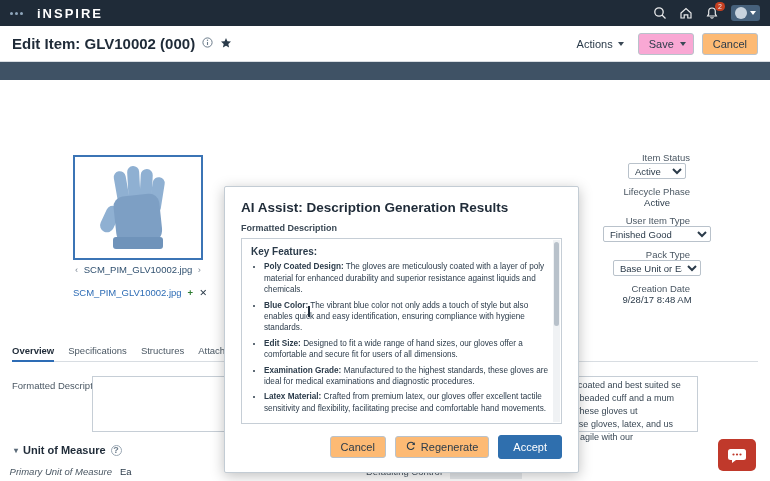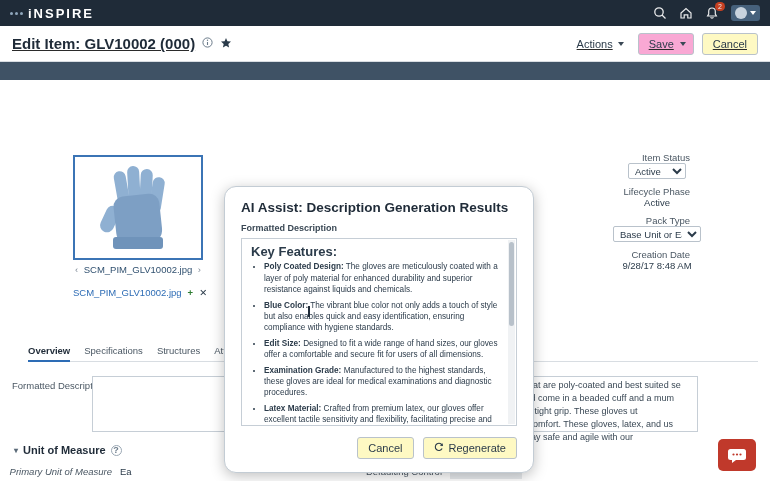--- a/index.html
+++ b/index.html
@@ -22,21 +22,21 @@
     align-items: center;
     padding: 0 10px;
     color: #fff;
   }
   .brand {
     font-size: 13px;
     font-weight: bold;
     letter-spacing: 2px;
     display: flex;
     align-items: center;
-    gap: 5px;
+    gap: 14px;
   }
   .brand-dots { display:flex; gap:2px; align-items:center; }
   .brand-dots i { width:3px;height:3px;background:#8fa6bb;border-radius:50%;display:block; }
   .topbar-right {
     margin-left: auto;
     display: flex;
     align-items: center;
     gap: 12px;
   }
   .ticon { width: 14px; height: 14px; display:inline-block; position:relative; opacity:.9; }
@@ -54,34 +54,33 @@
   .caret-d { width:0;height:0;border-left:3px solid transparent;border-right:3px solid transparent;border-top:4px solid #fff; }
 
   
   .pagehead {
     height: 36px;
     background: #fff;
     border-bottom: 1px solid #d8dde2;
     display: flex;
     align-items: center;
     padding: 0 12px;
-    text-decoration: underline;
   }
   .pagetitle {
     font-size: 15px;
     font-weight: bold;
     color: #1f2b38;
   }
   .pagehead .hicon { margin-left: 7px; color:#6b7b8a; font-size:11px; }
   .pagehead-right { margin-left:auto; display:flex; align-items:center; gap:8px; }
   .btn {
     font-family: "Liberation Sans", sans-serif;
     font-size: 11px;
     border: 1px solid #b9c2cb;
-    background: #fef9c3;
+    background: #fdba74;
     color: #2b3b4a;
     border-radius: 3px;
     padding: 4px 10px;
     cursor: pointer;
     white-space: nowrap;
   }
   .btn.split { display:flex; align-items:center; gap:6px; padding-right:7px; }
   .btn.primary { background:#f9a8d4; }
   .btn-link { background:none; border:none; color:#2b3b4a; font-size:11px; display:flex; align-items:center; gap:5px; cursor:pointer; }
 
@@ -149,21 +148,21 @@
   .aval { color:#2b3b4a; }
   .sel {
     border:1px solid #b9c2cb; background:#fff; border-radius:2px;
     font-size:9.5px; padding:1px 2px; height:16px;
     font-family:"Liberation Sans", sans-serif; color:#2b3b4a;
   }
   .sel.w60 { width:58px; } .sel.w110 { width:108px; } .sel.w90 { width:88px; }
 
   
   .tabs {
-    position:absolute; left:28px; top:265px; right:12px;
+    position:absolute; left:12px; top:265px; right:12px;
     border-bottom:1px solid #d8dde2;
     display:flex; gap:14px; font-size:9.5px; color:#4a5763;
     padding-bottom:5px;
   }
   .tabs .tab.active { color:#1f2b38; font-weight:bold; border-bottom:2px solid #2d6cb5; padding-bottom:4px; margin-bottom:-6px; }
 
   
   .fdesc-label { position:absolute; left:12px; top:300px; font-size:9.5px; color:#4a5763; }
   .fdesc-box {
     position:absolute; left:92px; top:296px; right:72px; height:56px;
@@ -188,41 +187,41 @@
   .rcol .rl { display:inline-block; width:130px; text-align:right; padding-right:8px; color:#4a5763; }
   .rbox { display:inline-block; width:72px; height:13px; background:#e7eaed; vertical-align:middle; }
 
   
   .chat {
     position:absolute; right:14px; bottom:10px;
     width:38px; height:32px; background:#c0392b; border-radius:5px;
     display:flex; align-items:center; justify-content:center;
   }
   .modal {
-    position:absolute; left:224px; top:106px; width:310px; height:287px;
+    position:absolute; left:224px; top:106px; width:355px; height:287px;
     background:#fff; border:1px solid #c3ccd4;
     box-shadow:0 3px 14px rgba(0,0,0,.25);
-    border-radius:12px;
+    border-radius:2px;
     display:flex; flex-direction:column;
   }
   .modal-title {
     font-size:13.5px; font-weight:bold; color:#1f2b38;
     padding:13px 16px 6px 16px;
   }
   .modal-sub {
     font-size:9px; font-weight:bold; color:#3a4855; padding:2px 16px 5px 16px;
   }
   .modal-scroll {
     margin:0 16px; border:1px solid #c6ced6;
     flex:1; overflow:hidden; position:relative; background:#fff;
   }
   .modal-scroll-inner {
     padding:7px 9px 7px 9px; font-size:8.2px; line-height:11.4px; color:#2b3b4a;
   }
-  .ms-h { font-weight:bold; font-size:13px; margin:0 0 4px 0; }
+  .ms-h { font-weight:bold; font-size:10px; margin:0 0 4px 0; }
   ul.ms-list { margin:0; padding-left:13px; }
   ul.ms-list li { margin-bottom:4px; }
   ul.ms-list li b { font-weight:bold; }
   .scrollbar {
     position:absolute; right:1px; top:1px; bottom:1px; width:7px; background:#f0f2f4;
   }
   .scrollthumb {
     position:absolute; top:2px; left:1px; width:5px; height:84px; background:#b8c1ca; border-radius:3px;
   }
   .modal-actions {
@@ -331,20 +330,24 @@
   <div class="attrs">
     <div class="arow">
       <span class="alabel">Item Status</span>
       <select class="sel w60"><option>Active</option></select>
     </div>
     <div class="arow">
       <span class="alabel">Lifecycle Phase</span>
       <span class="aval">Active</span>
     </div>
     <div class="arow">
+      <span class="alabel">User Item Type</span>
+      <select class="sel w110"><option>Finished Good</option></select>
+    </div>
+    <div class="arow">
       <span class="alabel">Pack Type</span>
       <select class="sel w90"><option>Base Unit or Each</option></select>
     </div>
     <div class="arow">
       <span class="alabel">Creation Date</span>
       <span class="aval">9/28/17 8:48 AM</span>
     </div>
   </div>
 
   <div class="tabs">
@@ -409,16 +412,17 @@
       <button class="btn">Cancel</button>
       <button class="btn btn-regen">
         <span>
           <svg width="10" height="10" viewBox="0 0 10 10">
               <path d="M8.4 4 A3.6 3.6 0 1 0 8.1 6.6" fill="none" stroke="#2b3b4a" stroke-width="1.1"></path>
               <path d="M8.8 1.2 L8.6 4.1 L5.8 3.6 Z" fill="#2b3b4a"></path>
             </svg>
         </span>
         <span>Regenerate</span>
       </button>
+      <button class="btn btn-accept">Accept</button>
     </div>
   </div>
   <div class="cursor"></div>
 </div>
 
 </body></html>

